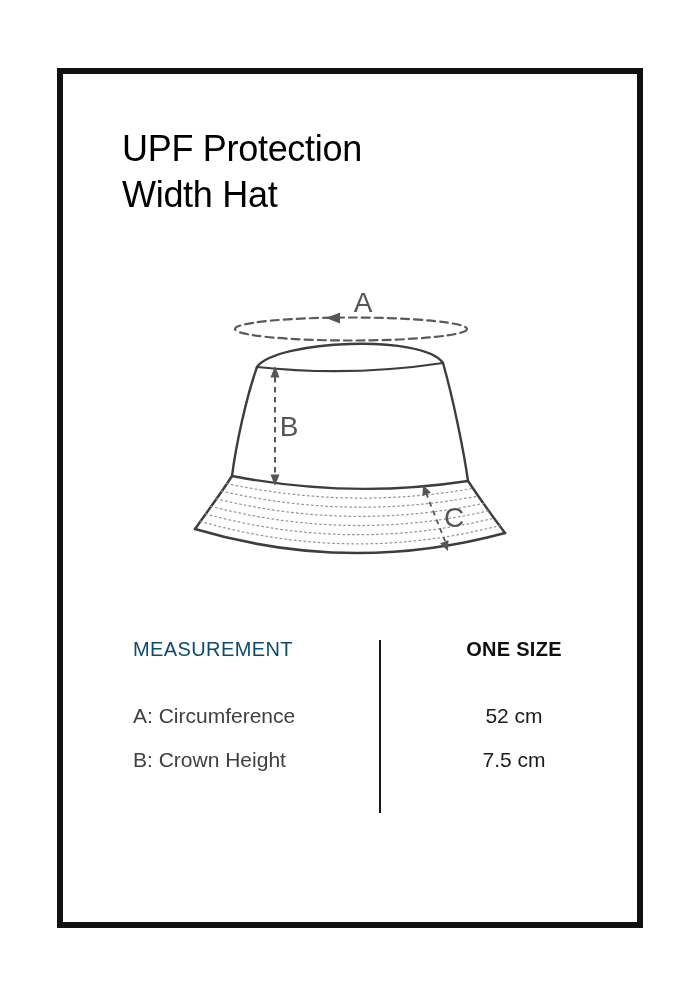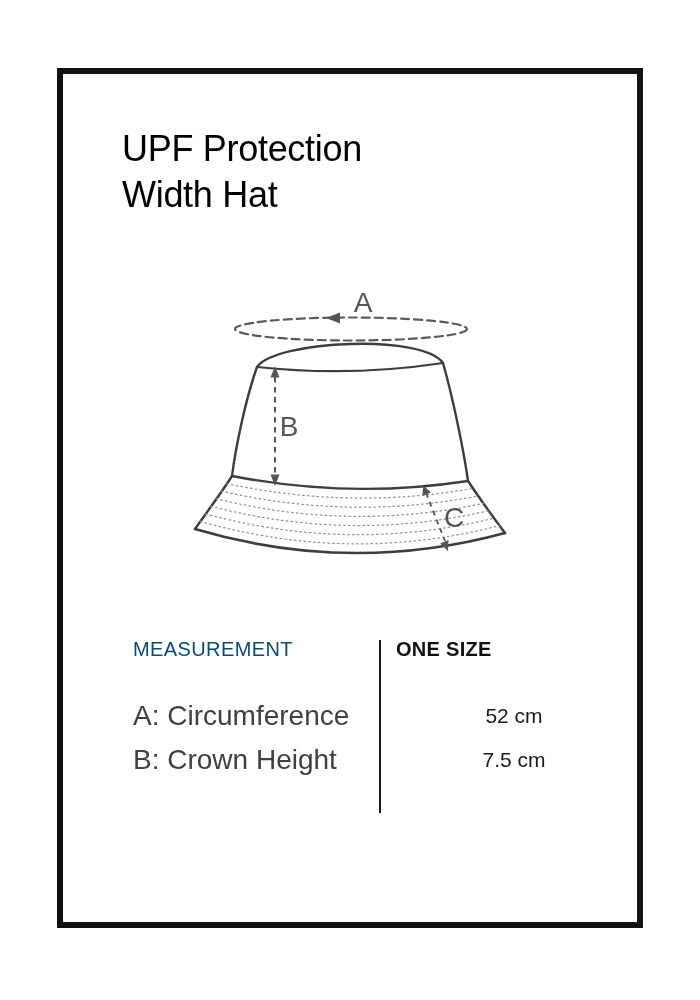--- a/index.html
+++ b/index.html
@@ -50,29 +50,29 @@
     line-height: 26px;
   }
   .th-left {
     left: 133px;
     color: #0c4a6e;
     letter-spacing: 0.4px;
     text-align: center;
   }
   .th-right {
     left: 396px; width: 236px;
-    text-align: left;
+    text-align: center;
     font-weight: bold;
     color: #0f0f0f;
     letter-spacing: 0.3px;
   }
   .row-label {
     position: absolute;
     left: 133px;
-    font-size: 28px;
+    font-size: 21px;
     line-height: 26px;
     color: #404040;
   }
   .row-value {
     position: absolute;
     left: 396px; width: 236px;
     text-align: center;
     font-size: 21px;
     line-height: 26px;
     color: #1b1b1b;

